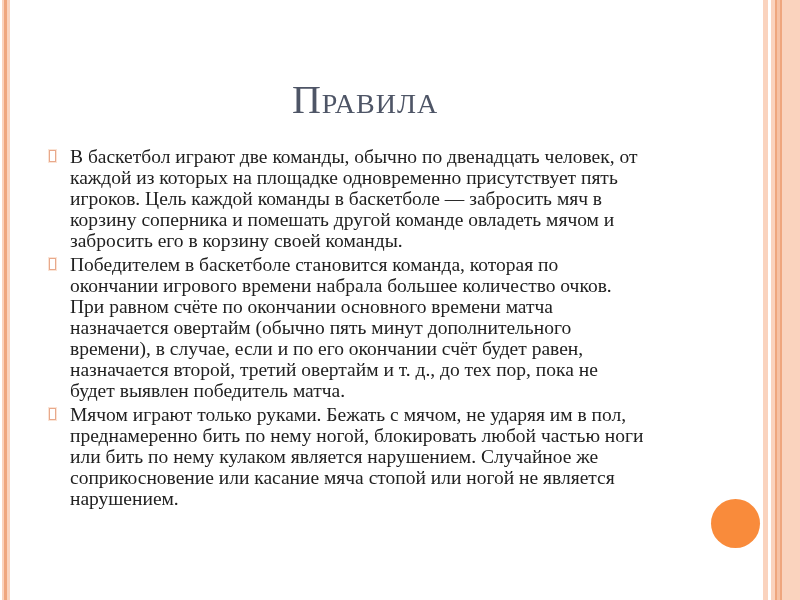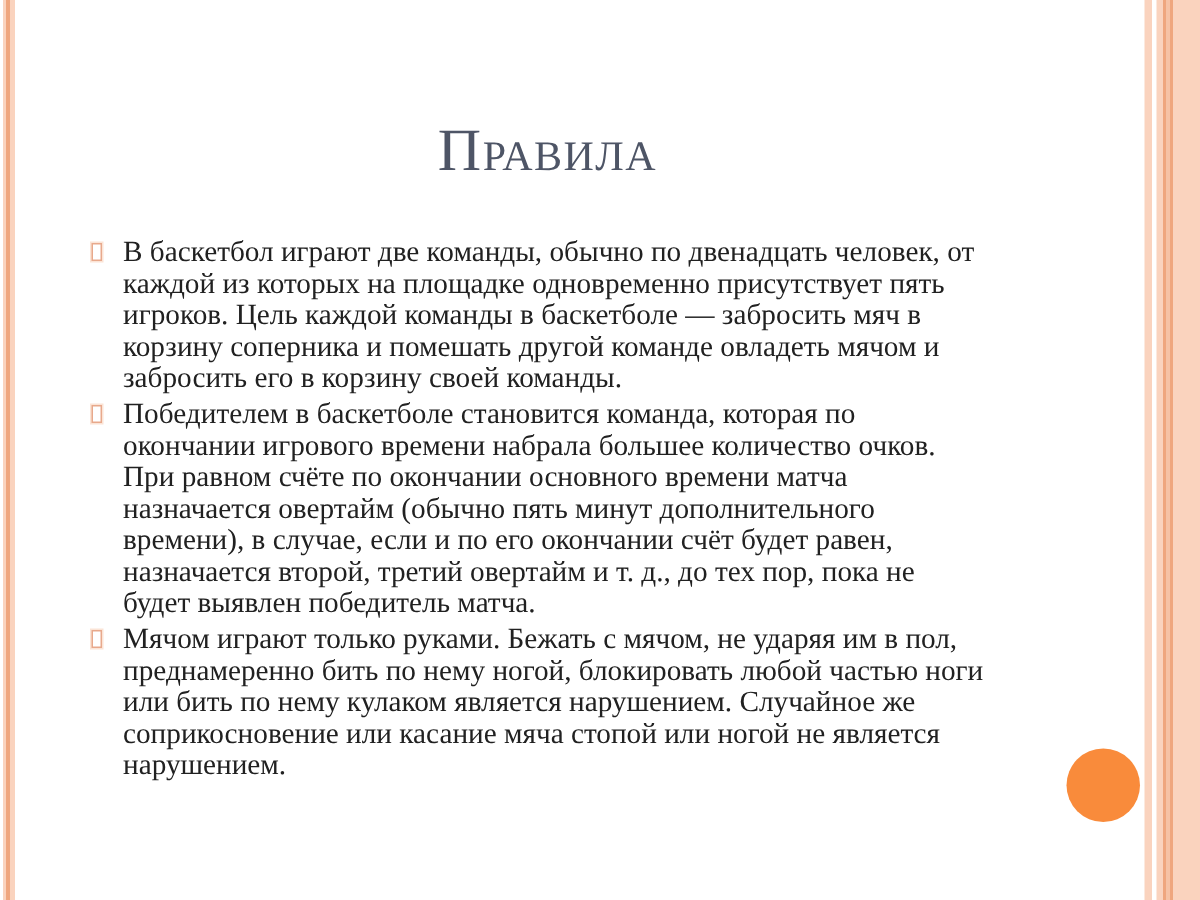--- a/index.html
+++ b/index.html
@@ -63,21 +63,21 @@
     line-height: 46px;
     font-weight: normal;
     font-variant: small-caps;
     letter-spacing: 1px;
     color: var(--titleColor, #4E5566);
   }
   .content {
     position: absolute;
     left: 40px; top: 142px;
     width: 690px;
-    margin: 16px; padding: 0;
+    margin: 4px; padding: 0;
     list-style: none;
   }
   .content li {
     position: relative;
     padding-left: 26px;
     margin: 0 0 3px 0;
     font-size: 19.5px;
     line-height: 21px;
     color: var(--bodyColor, #212121);
   }

